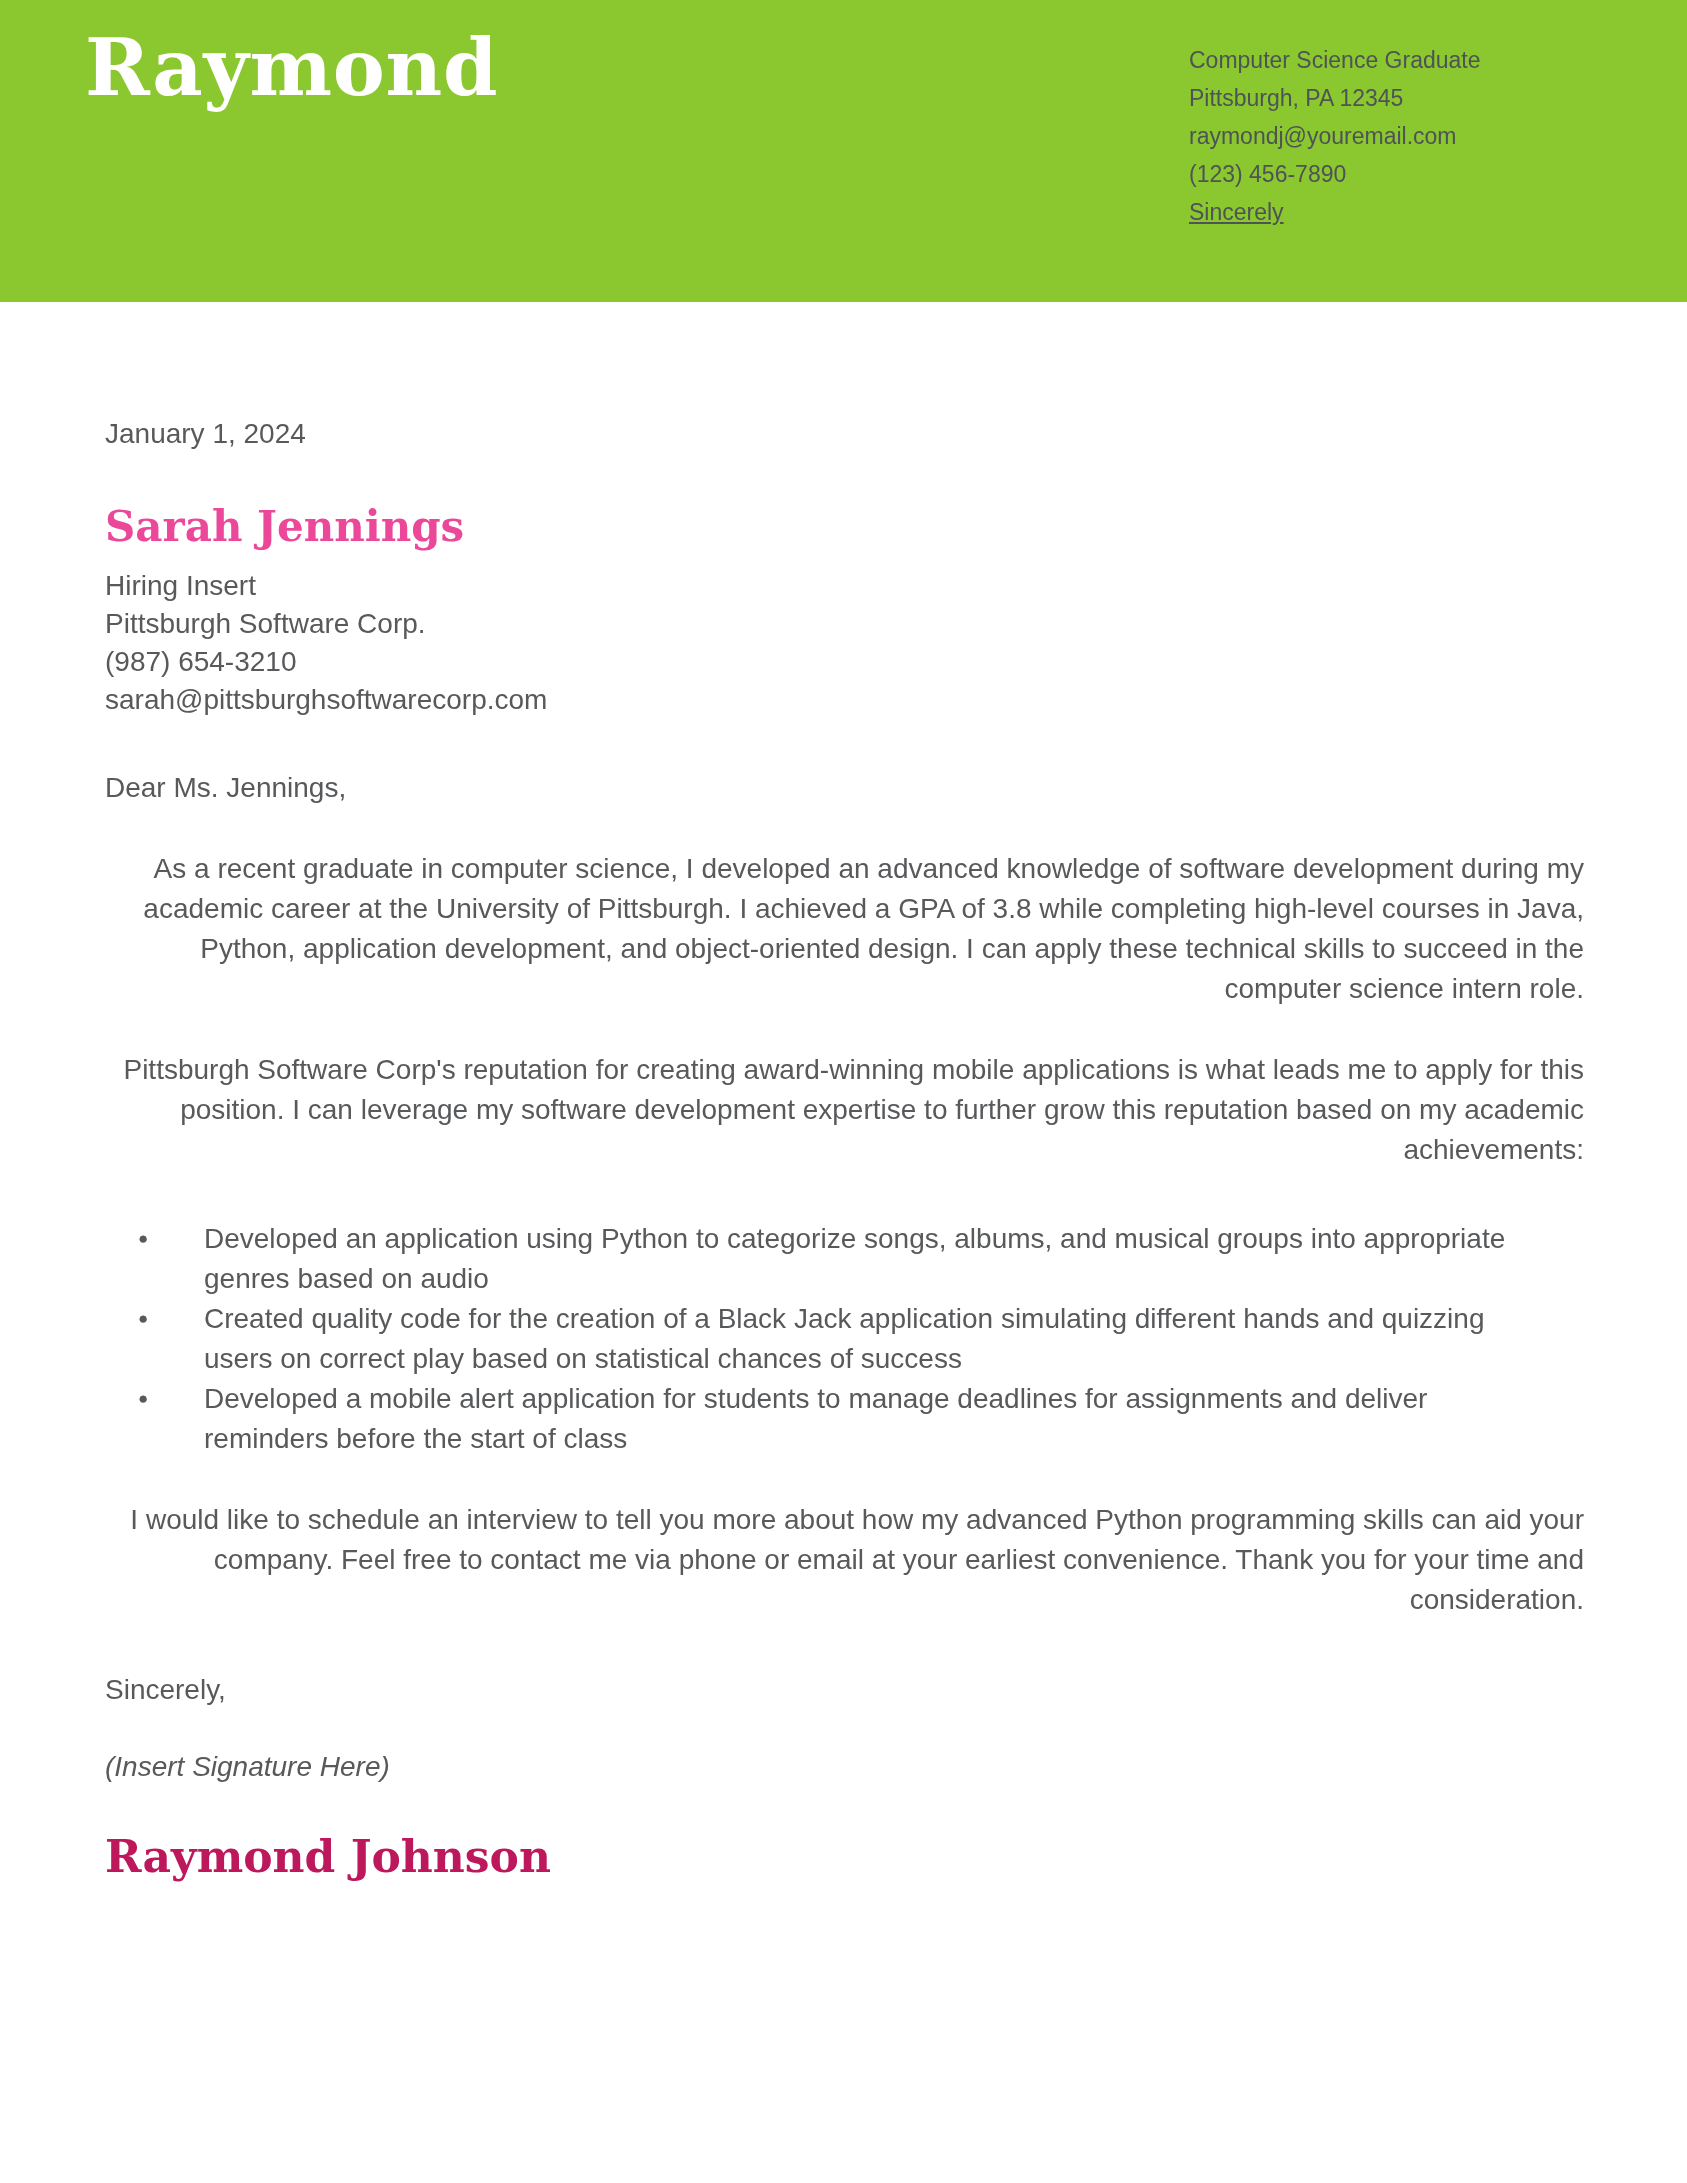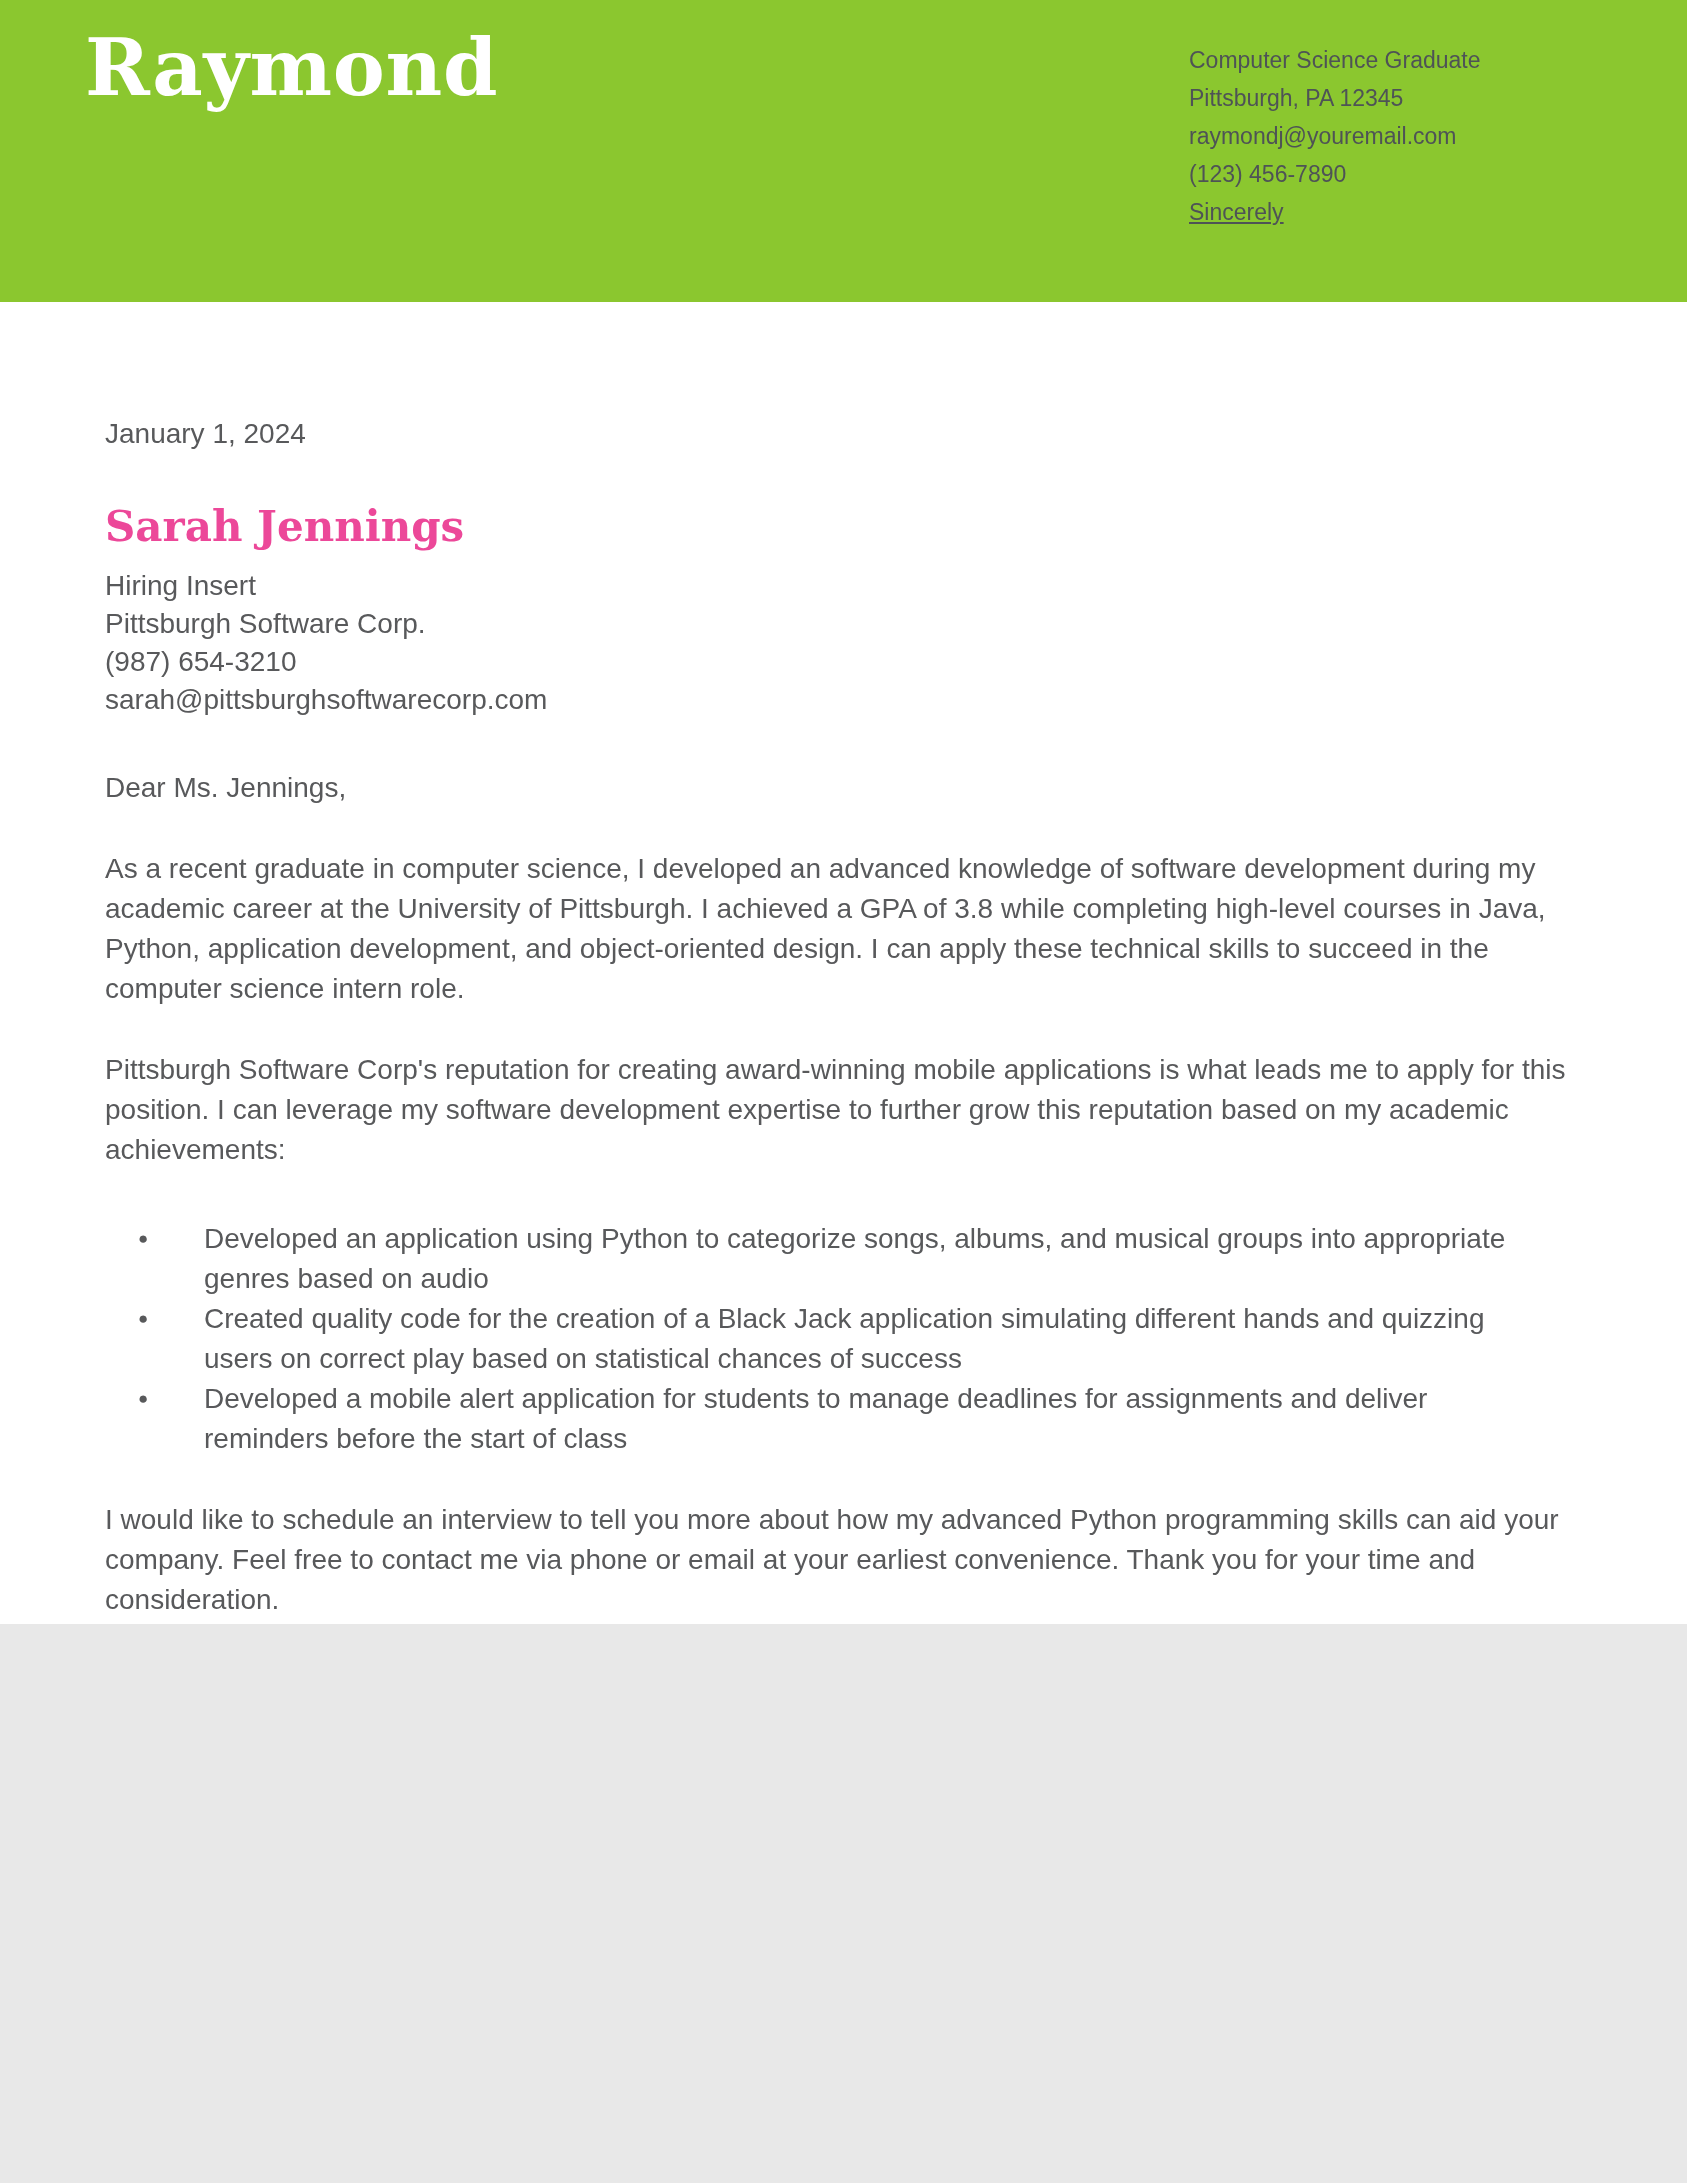--- a/index.html
+++ b/index.html
@@ -3,21 +3,21 @@
 <meta charset="utf-8">
 <style>
   html, body { margin: 0; padding: 0; }
   body {
     background: #e8e8e8;
     font-family: "Liberation Sans", sans-serif;
   }
   .page {
     position: relative;
     width: 1687px;
-    height: 1624px;
+    height: 2183px;
     background: #ffffff;
     overflow: hidden;
   }
 
   
   .banner {
     position: relative;
     width: 100%;
     height: 302px;
     background: #8bc72f;
@@ -63,21 +63,21 @@
   .recipient-name {
     margin: 0 0 17px 0;
     color: #ec4899;
     font-family: "DejaVu Serif", serif;
     font-weight: bold;
     font-size: 42px;
     line-height: 46px;
   }
   .recipient-details div { line-height: 38px; }
   .salutation { margin: 49px 0 0 0; }
-  .para { margin: 41px 0 0 0; max-width: 1485px; }
+  .para { margin: 41px 0 0 0; max-width: 1485px; text-align: right; }
 
   .bullet-list { margin: 49px 0 0 0; }
   .bullet-item { display: flex; align-items: flex-start; }
   .bullet-marker {
     flex: 0 0 66px;
     margin-left: 33px;
     font-size: 17px;
     line-height: 40px;
   }
   .bullet-text { flex: 1; max-width: 1323px; }

